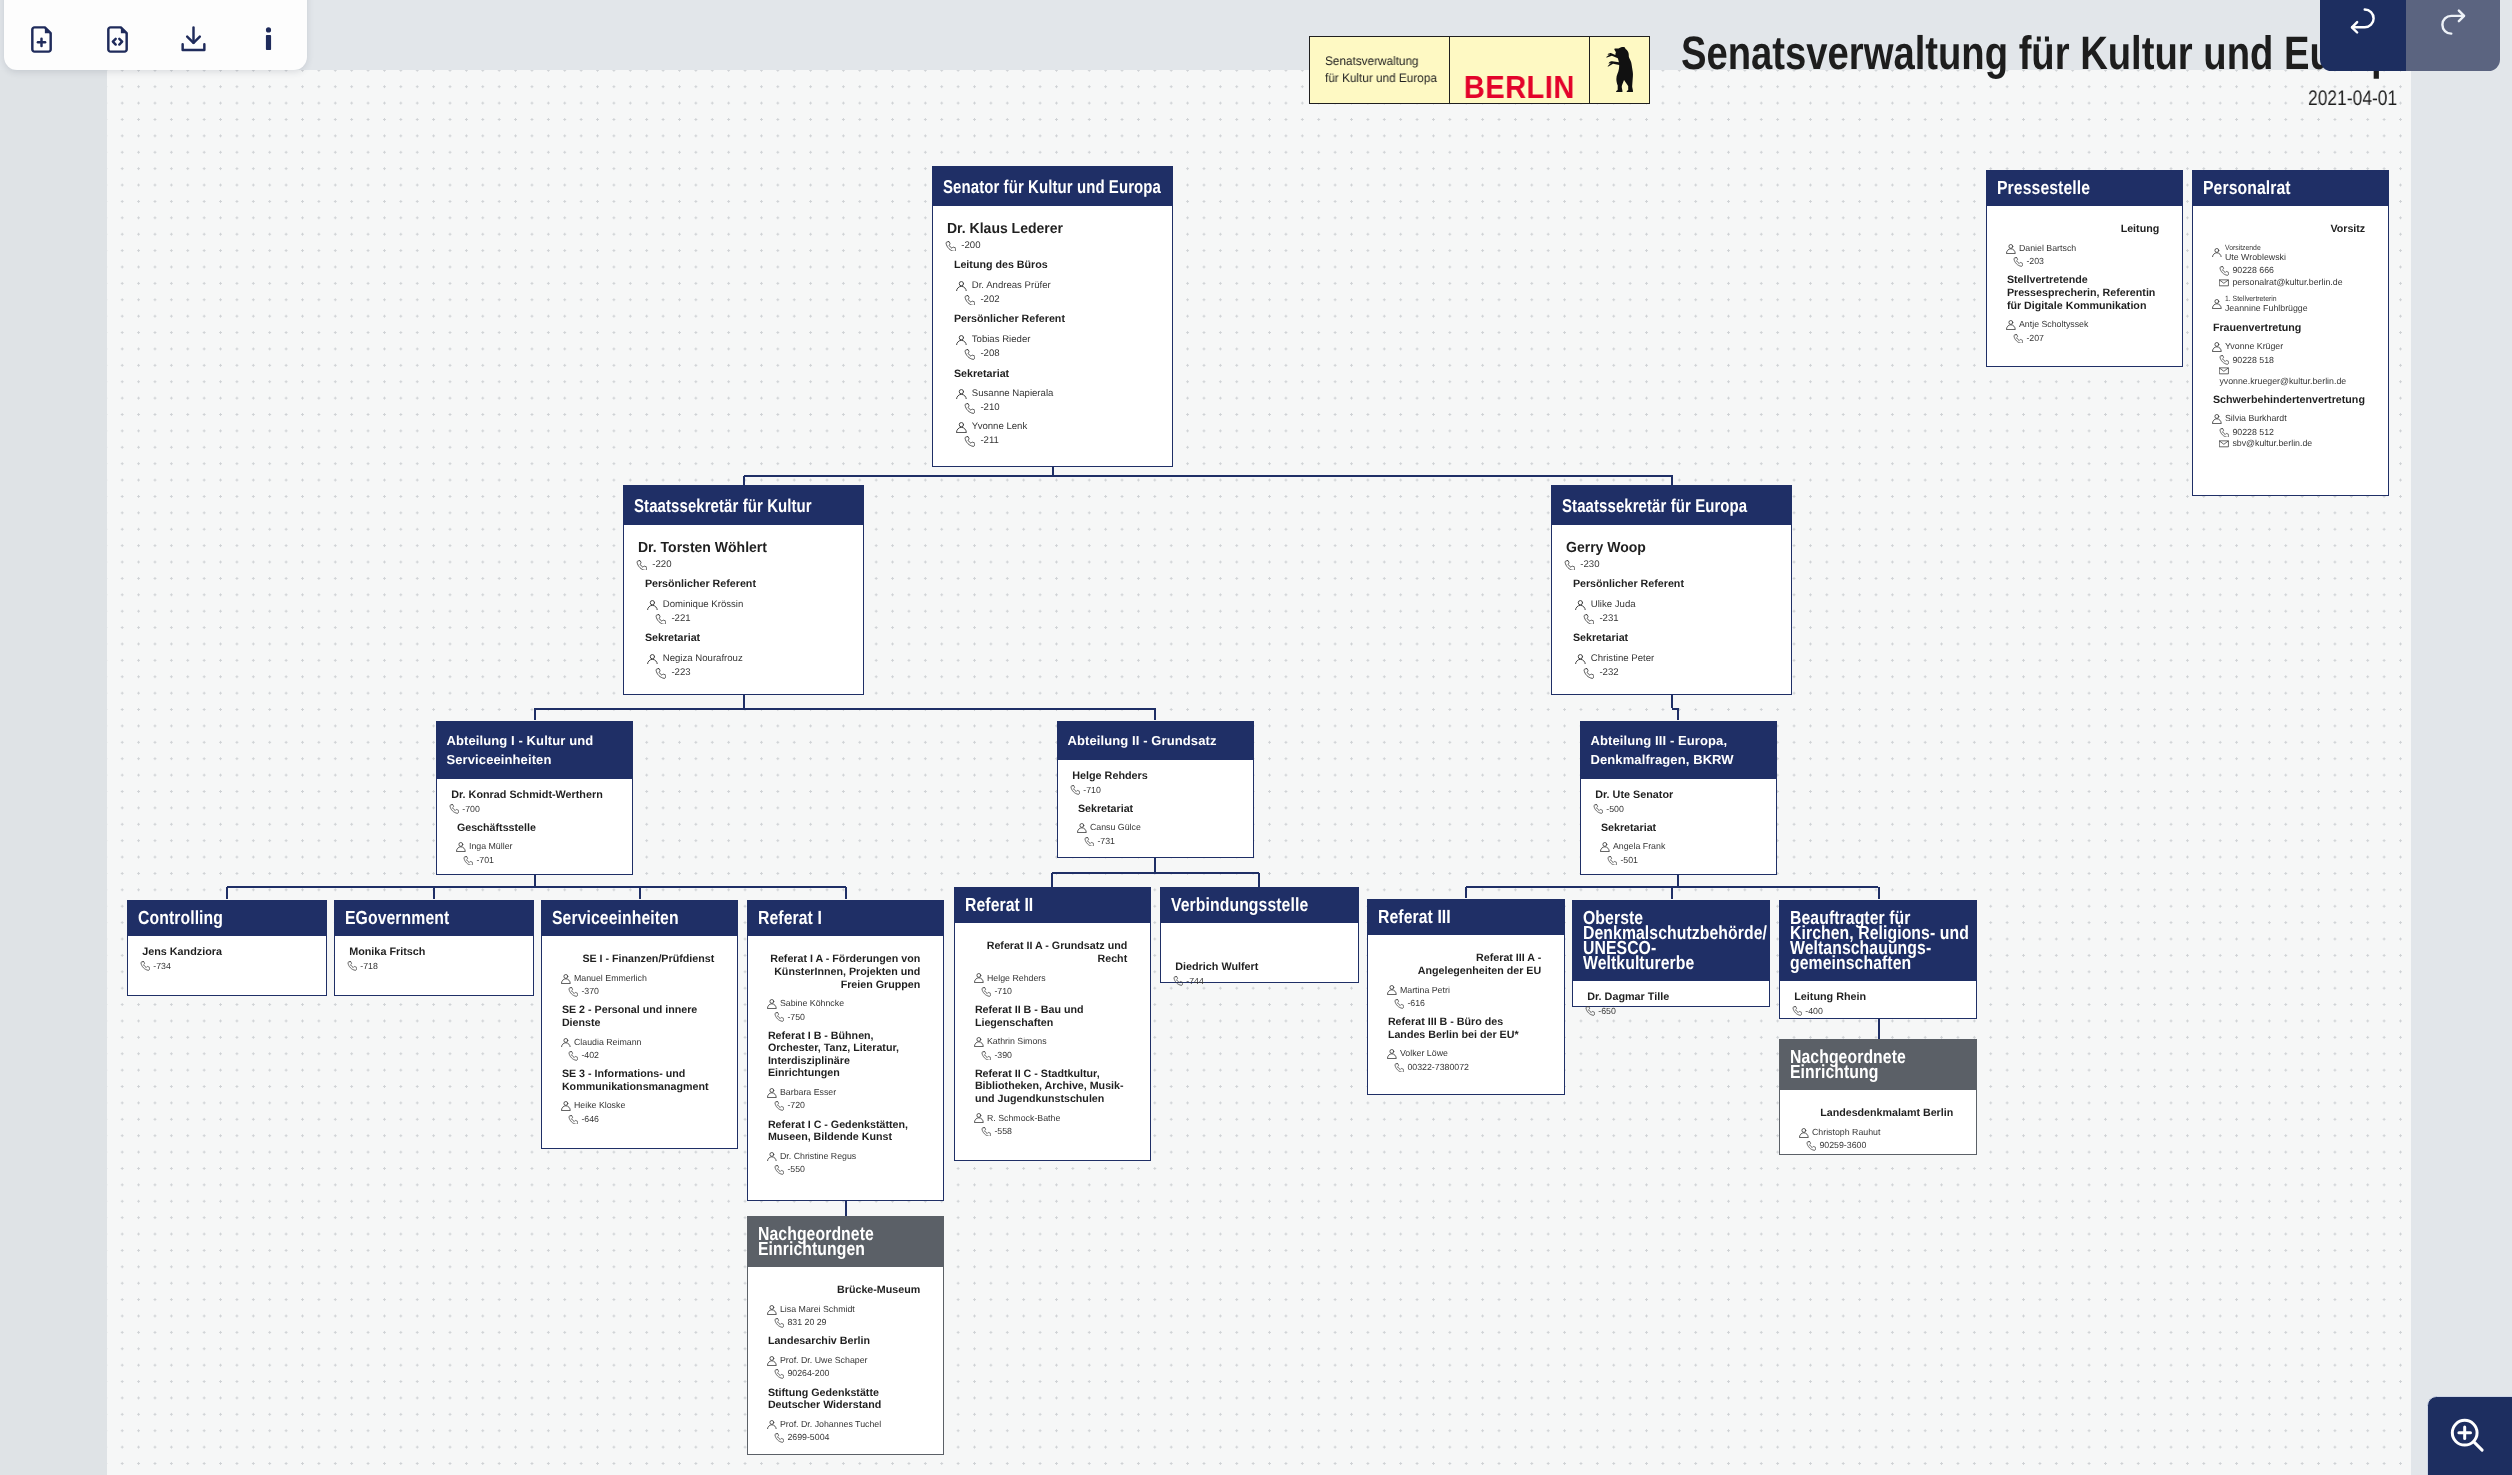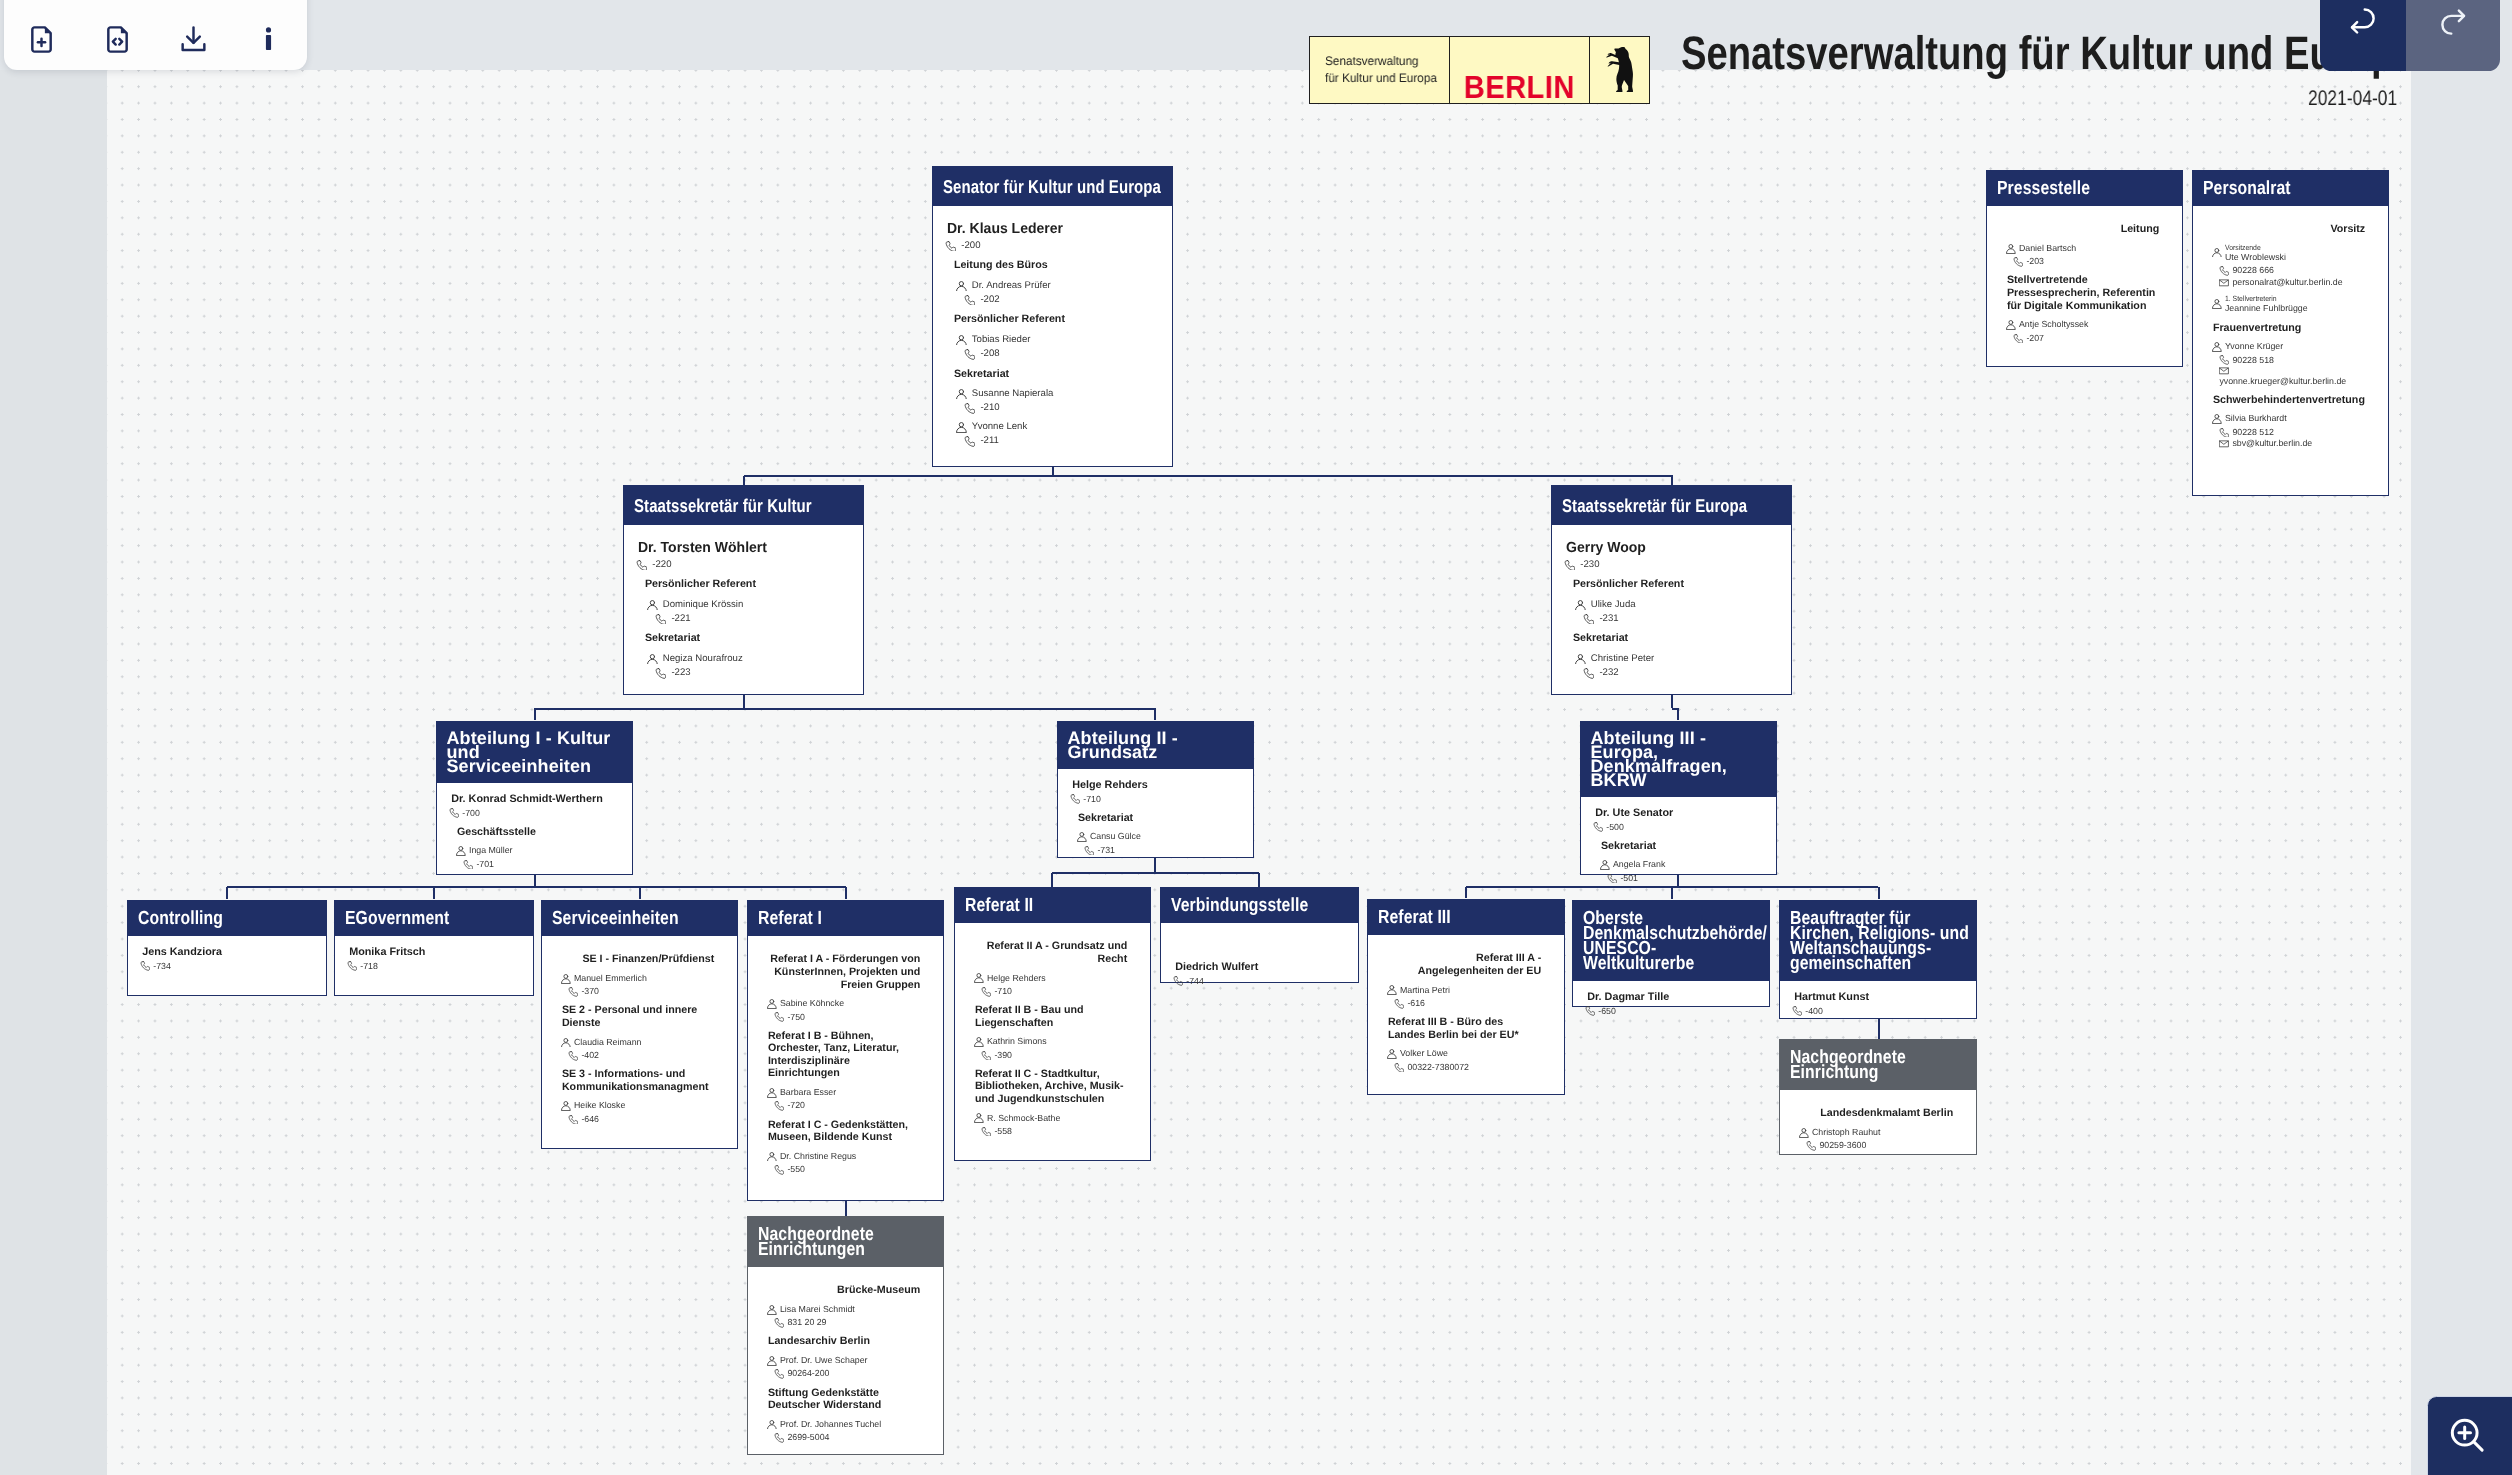--- a/index.html
+++ b/index.html
@@ -59,21 +59,21 @@
 .node-head{background:#1f2f66;color:#fff;font-weight:700;letter-spacing:0.1px;}
 .node.grey .node-head{background:#5b6067;}
 .node.grey{border-color:#5b6067;}
 
 .node-head{overflow:visible;}
 .node-head .ht{display:block;transform:scaleX(.81);transform-origin:left top;width:123.46%;-webkit-font-smoothing:antialiased;}
 .node.mid .node-head .ht{transform:scaleX(1);width:100%;}
 .node.small .node-head .ht{transform:scaleX(.83);width:122.5%;}
 .node-head{font-size:19px;line-height:15px;padding:9.5px 9.5px 10.4px 9.5px;}
 .node.big .node-head{font-size:18.5px;line-height:20px;padding:9.5px 9.5px 9.5px 9.5px;}
-.node.mid .node-head{font-size:18px;line-height:14px;padding:8.5px 9.5px 10.4px 9.5px;}
+.node.mid .node-head{font-size:13px;line-height:19px;padding:8.5px 9.5px 10.4px 9.5px;}
 .node-body{padding:10px 11.4px 11.4px 11.4px;}
 .node.big .node-body{padding:15px 11.4px 11.4px 11.4px;}
 .lead{font-weight:700;color:#1f1f1f;margin:0 0 0 2.8px;}
 .lead span{display:block;transform:scaleX(.88);transform-origin:left top;width:113.6%;}
 .grp{font-weight:700;color:#1f1f1f;margin:9.5px 0 0.9px 9.5px;}
 .grp span{display:block;transform:scaleX(.88);transform-origin:left top;width:113.6%;}
 .node-body>.grp:first-child{margin-top:0;text-align:right;}
 .row{display:flex;align-items:flex-start;}
 .row.ph{margin:1.9px 0 0 1.9px;}
 .row.sub{margin:1.9px 0 0 19px;}
@@ -998,21 +998,21 @@
               <span class="txt">-650</span>
             </div>
           </div>
         </div>
         <div class="node small" style="left: 1672px; top: 830px; width: 198px; height: 119px;">
           <div class="node-head">
             <span class="ht">Beauftragter für Kirchen, Religions- und Weltanschauungs-gemeinschaften</span>
           </div>
           <div class="node-body">
             <div class="lead">
-              <span>Hartmut Kunst</span>
+              <span>Leitung Rhein</span>
             </div>
             <div class="row ph">
               <span class="ic">
                 <svg viewBox="2.6 2 19.4 21" fill="none" stroke="#3d3d3d" stroke-width="1.7" stroke-linecap="round" stroke-linejoin="round">
                   <path d="M8.6 3.1 5.4 4c-1 .3-1.7 1.3-1.5 2.4.7 4 2.6 7.6 5.4 10.4 2.8 2.8 6.4 4.7 10.4 5.4 1.1.2 2.1-.5 2.4-1.5l.9-3.2c.2-.8-.2-1.7-1-2l-3.4-1.4c-.7-.3-1.6-.1-2.1.5l-1.2 1.4a16.5 16.5 0 0 1-5.8-5.8L11 8.9c.6-.5.8-1.4.5-2.1L10 3.4c-.2-.6-.8-.5-1.4-.3Z"></path>
                 </svg>
               </span>
               <span class="txt">-400</span>
             </div>
           </div>

